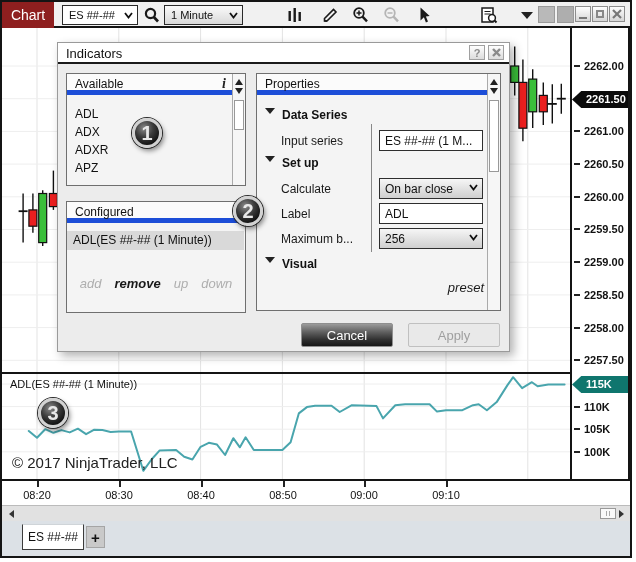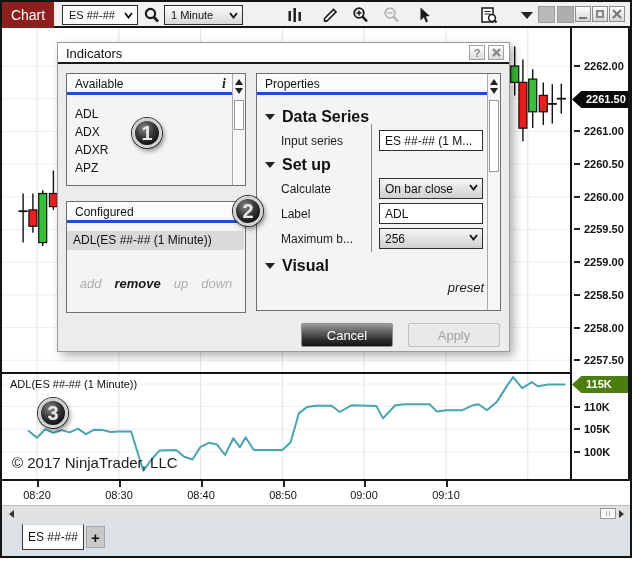--- a/index.html
+++ b/index.html
@@ -68,39 +68,39 @@
   #dialog { position:absolute; left:55px; top:40px; width:453px; height:310px; background:#ececec;
             border:1px solid #9a9a9a; box-shadow:4px 4px 9px rgba(0,0,0,.3); z-index:10; }
   #dlg-titlebar { position:absolute; left:0; top:0; width:100%; height:21px; background:#fff;
                   border-bottom:2px solid #1a1a1a; }
   #dlg-title { position:absolute; left:8px; top:3px; font-size:13px; color:#111; }
   .dlg-tbtn { position:absolute; top:2px; width:16px; height:15px; border:1px solid #a0a0a0;
               background:linear-gradient(#fefefe,#dcdcdc); display:flex; align-items:center;
               justify-content:center; font-size:11px; font-weight:700; color:#8a8a8a; }
   .box { position:absolute; background:#f4f4f4; border:1px solid #6f6f6f; }
   .box-header { position:absolute; left:0; top:0; right:0; height:21px; background:#fbfbfb;
-                border-bottom:3px solid #1d4ed8; font-size:12px; color:#111; line-height:21px; padding-left:8px; }
+                border-bottom:5px solid #1d4ed8; font-size:12px; color:#111; line-height:21px; padding-left:8px; }
   .info-i { position:absolute; right:19px; top:2px; font-family:"Liberation Serif", serif;
             font-style:italic; font-weight:700; font-size:14px; color:#222; }
   .scroll-col { position:absolute; right:0; top:0; bottom:0; width:13px; border-left:1px solid #aaa; background:#f6f6f6; }
   .sc-up, .sc-dn { position:absolute; left:2px; width:0; height:0;
                    border-left:4px solid transparent; border-right:4px solid transparent; }
   .sc-up { top:5px; border-bottom:6px solid #222; }
   .sc-dn { top:14px; border-top:6px solid #222; }
   .sc-thumb { position:absolute; left:1px; top:26px; width:10px; background:#fff; border:1px solid #999; }
   .list { position:absolute; left:0; top:22px; right:13px; bottom:0; padding-top:9px; }
   .list-item { height:18px; line-height:18px; padding-left:8px; font-size:12px; color:#111; }
   #configured-item { position:absolute; left:0; top:29px; right:1px; height:19px; background:#d9d9d9;
                      font-size:12px; color:#111; line-height:19px; padding-left:6px; }
   #cfg-actions { position:absolute; left:0; right:0; top:74px; display:flex; justify-content:center;
                  gap:13px; font-size:13px; font-style:italic; }
   .act-disabled { color:#aeaeae; }
   .act-enabled { color:#1a1a1a; font-weight:700; }
-  .section-row { position:absolute; left:8px; font-size:16px; font-weight:700; color:#111;
-                 display:flex; align-items:center; gap:7px; }
+  .section-row { position:absolute; left:8px; font-size:12px; font-weight:700; color:#111;
+                 display:flex; align-items:flex-start; gap:7px; }
   .section-tri { width:0; height:0; border-left:5px solid transparent; border-right:5px solid transparent;
                  border-top:6px solid #222; }
   .field-label { position:absolute; left:24px; font-size:12px; color:#1a1a1a; }
   .field-ctl { position:absolute; left:122px; width:104px; height:21px; border:1px solid #2e2e2e;
                font-size:12px; color:#111; display:flex; align-items:center; padding:0 5px; }
   .ctl-white { background:#fff; }
   .ctl-drop { background:linear-gradient(#f6f6f6,#cfcfcf); }
   .ctl-drop .dd-chev { position:absolute; right:4px; top:5px; }
   #prop-divider { position:absolute; left:114px; top:50px; width:1px; height:128px; background:#888; }
   #preset-link { position:absolute; right:16px; top:206px; font-size:13px; font-style:italic; color:#1a1a1a; }
@@ -254,21 +254,21 @@
     <div class="ax-label" style="top:162px">2260.00</div>
     <div class="ax-label" style="top:194px">2259.50</div>
     <div class="ax-label" style="top:227px">2259.00</div>
     <div class="ax-label" style="top:260px">2258.50</div>
     <div class="ax-label" style="top:293px">2258.00</div>
     <div class="ax-label" style="top:325px">2257.50</div>
     <div class="ax-tag" style="top:63px; background:#0a0a0a">2261.50</div>
     <div class="ax-label" style="top:372px">110K</div>
     <div class="ax-label" style="top:394px">105K</div>
     <div class="ax-label" style="top:417px">100K</div>
-    <div class="ax-tag" style="top:348px; background:#4d7c0f">115K</div>
+    <div class="ax-tag" style="top:348px; background:#0f766e">115K</div>
   </div>
   <div id="axis-right-line"></div>
 
   <div id="adl-title">ADL(ES ##-## (1 Minute))</div>
   <div id="copyright">© 2017 NinjaTrader, LLC</div>
 
   <div id="time-axis">
     <div class="t-label" style="left:14px">08:20</div>
     <div class="t-label" style="left:96px">08:30</div>
     <div class="t-label" style="left:178px">08:40</div>

